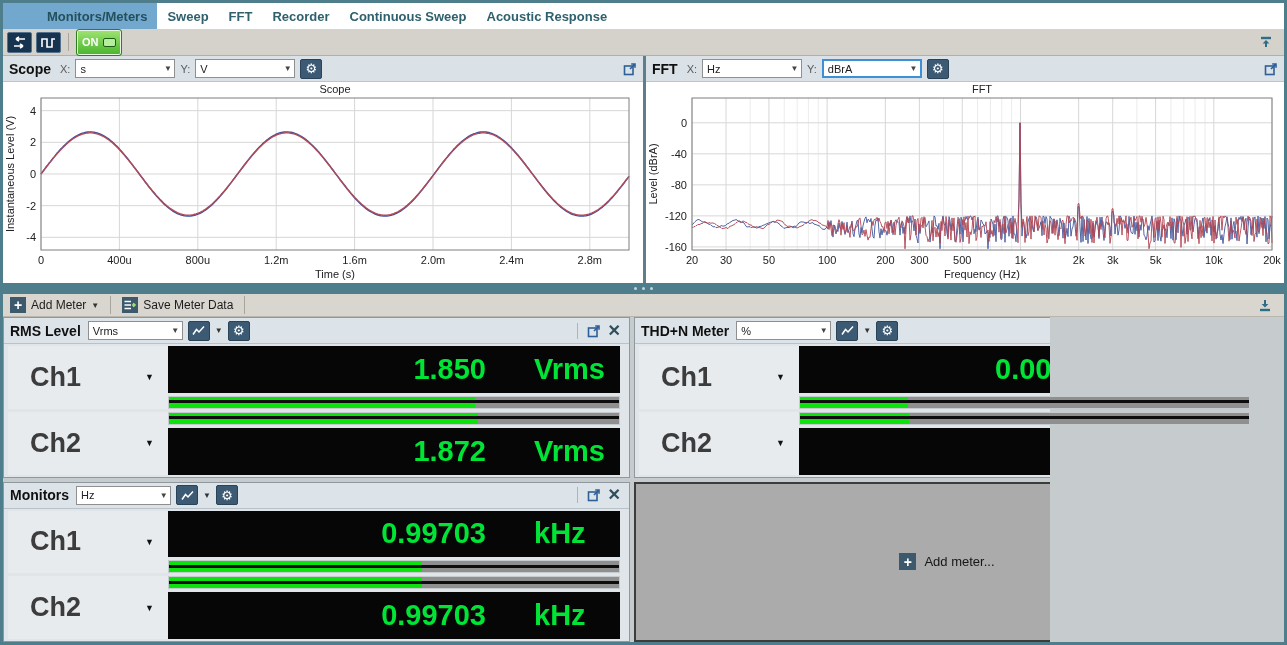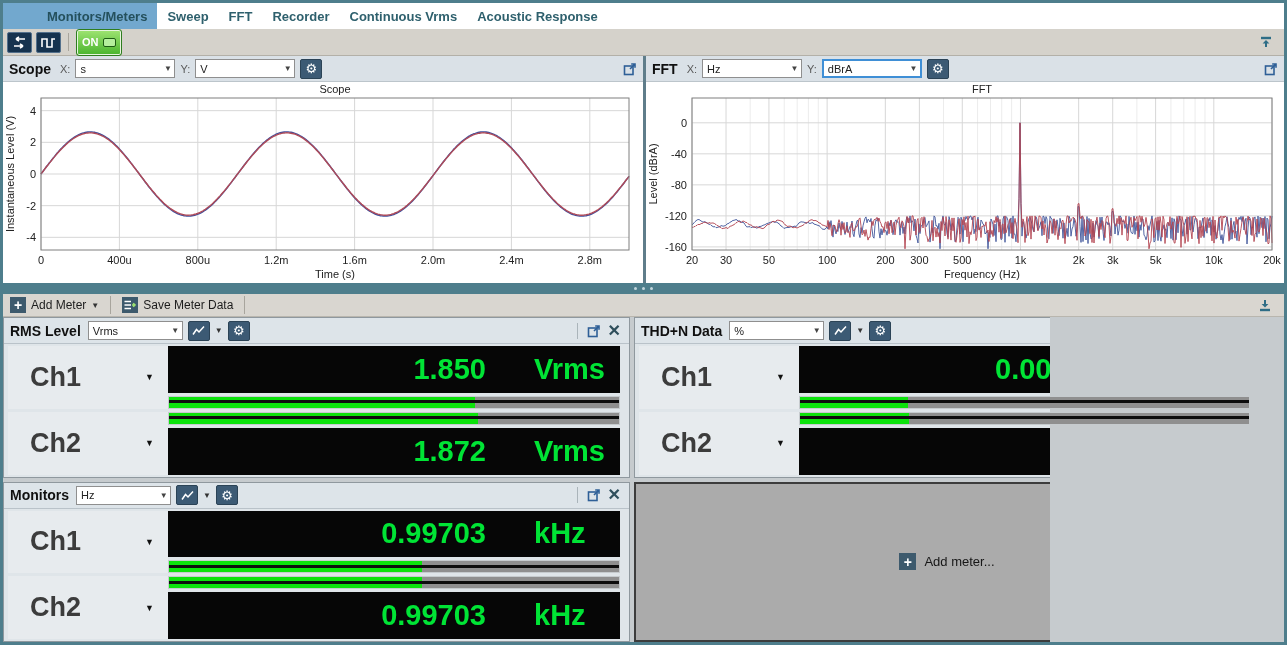--- a/index.html
+++ b/index.html
@@ -100,21 +100,21 @@
 </head>
 <body>
 
 <div class="window">
 
   <div class="tabbar">
     <div class="tab selected">Monitors/Meters</div>
     <div class="tab">Sweep</div>
     <div class="tab">FFT</div>
     <div class="tab">Recorder</div>
-    <div class="tab">Continuous Vrms</div>
+    <div class="tab">Continuous Sweep</div>
     <div class="tab">Acoustic Response</div>
   </div>
 
   <div class="toolbar">
     <button class="tbtn">
       <svg width="17" height="15" viewBox="0 0 17 15">
         <path d="M14 4 H5 M5 4 l3 -2.2 M5 4 l3 2.2" stroke="#fff" stroke-width="1.6" fill="none"></path>
         <path d="M3 11 H12 M12 11 l-3 -2.2 M12 11 l-3 2.2" stroke="#fff" stroke-width="1.6" fill="none"></path>
       </svg>
     </button>
@@ -382,21 +382,21 @@
               <div class="bar">
                 <div class="fill" style="width: 68.6%;"></div>
               </div>
             </div>
           </div>
         </div>
       </section>
 
       <section class="mpanel">
         <header class="mhead">
-          <span class="mtitle">THD+N Data</span>
+          <span class="mtitle">THD+N Meter</span>
           <div class="select w95">
             <span class="stext">%</span>
             <span class="caret">▼</span>
           </div>
           <button class="chartbtn">
             <svg width="13" height="11" viewBox="0 0 13 11">
               <path d="M1 9.5 L4.5 4.5 L7 7 L12 1.5" stroke="#fff" stroke-width="1.5" fill="none"></path>
             </svg>
           </button>
           <span class="mtb-caret">▼</span>

